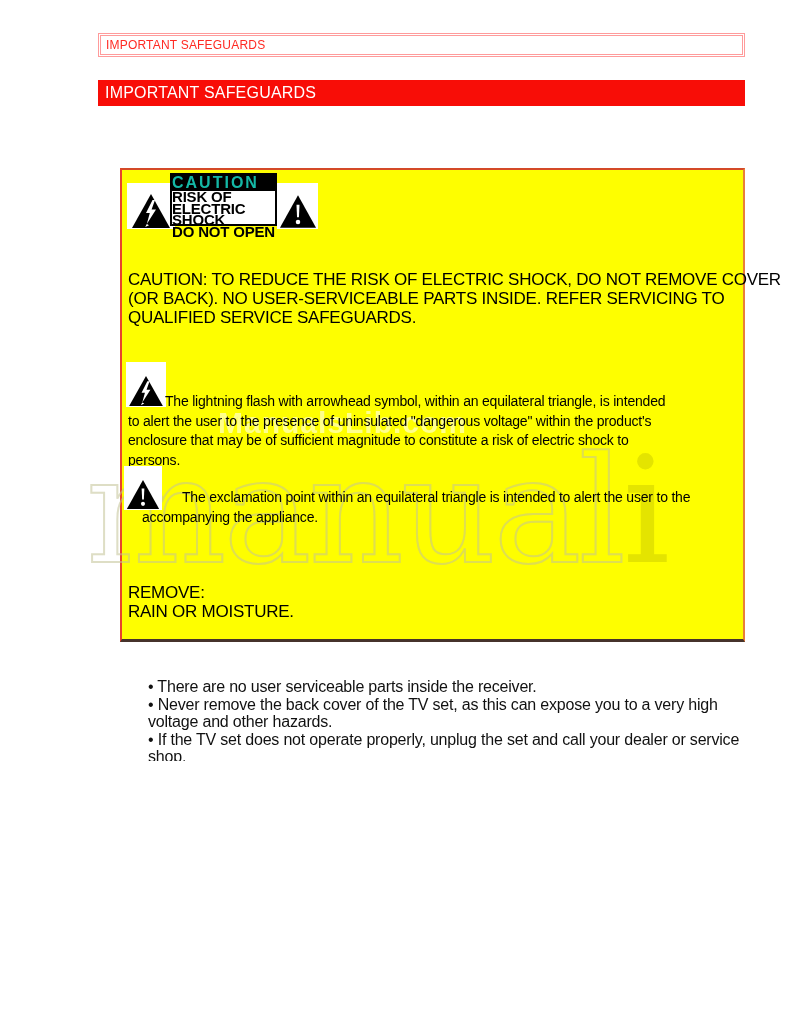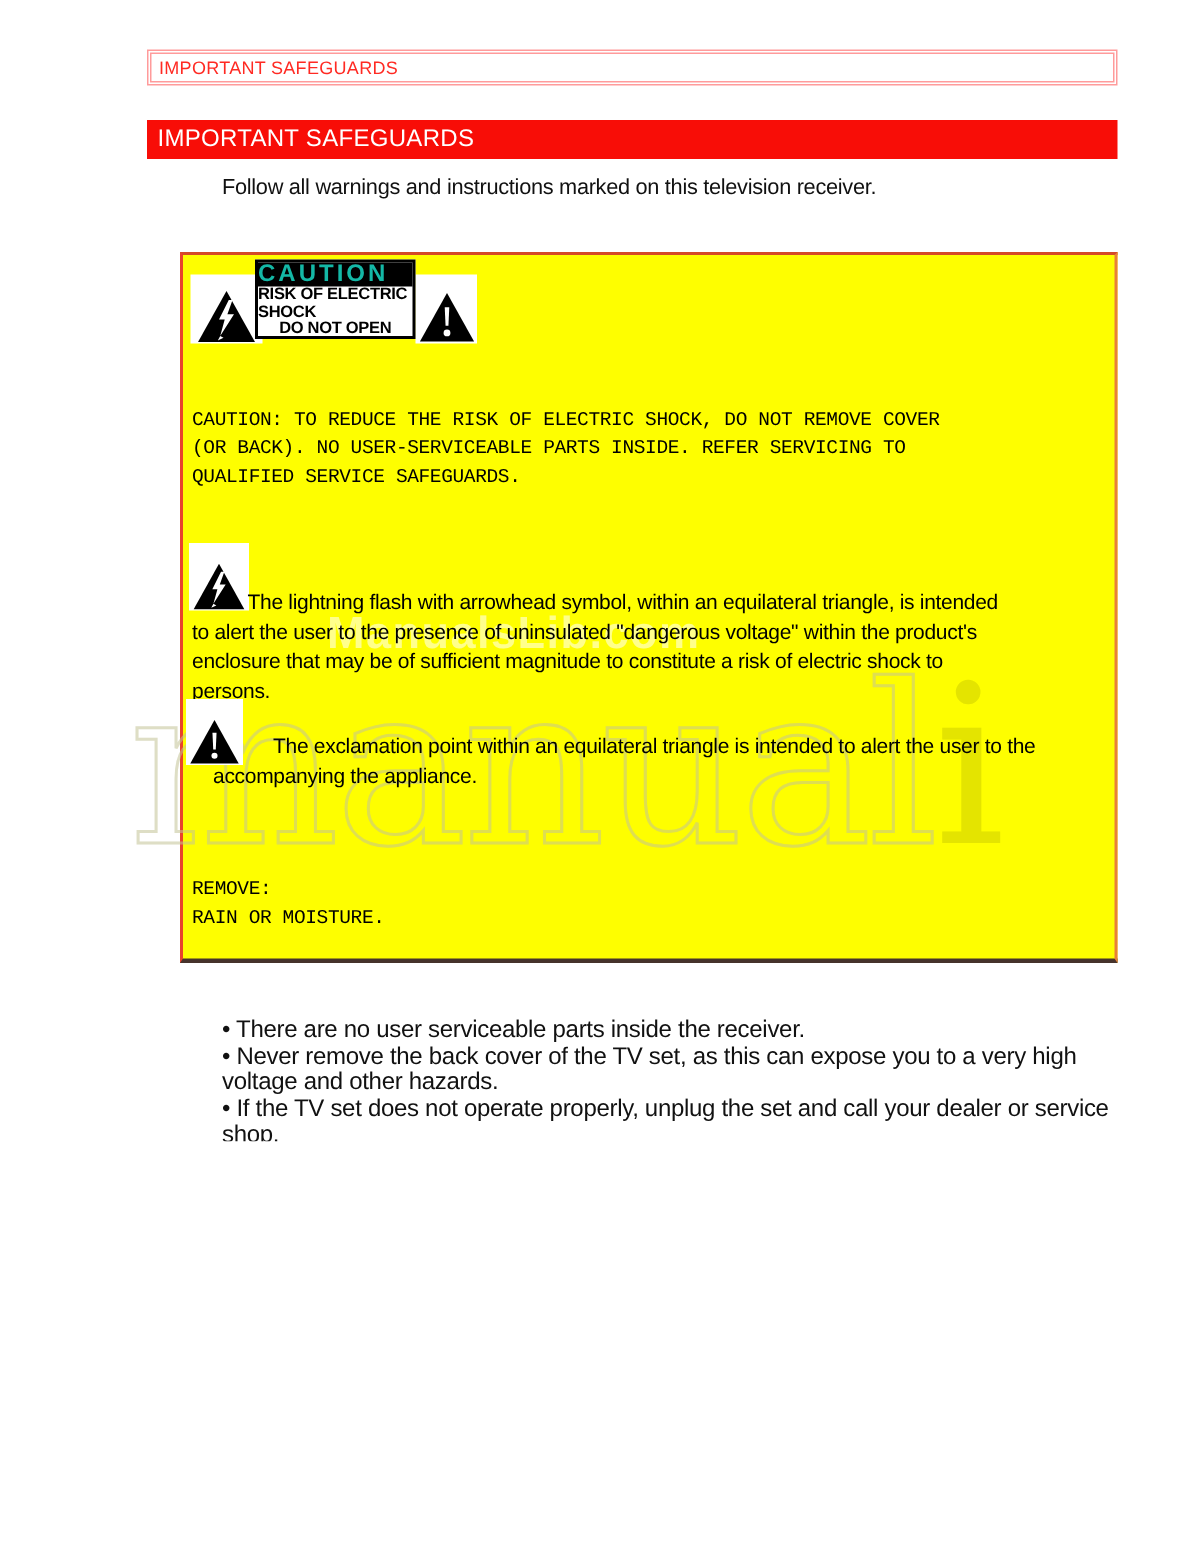--- a/index.html
+++ b/index.html
@@ -48,23 +48,23 @@
   .tri-patch{position:absolute;background:#fff;display:flex;align-items:flex-end;justify-content:center;z-index:2;}
   .patch-left{left:5px;top:13px;width:48px;height:46px;}
   .patch-right{left:155px;top:13px;width:41px;height:46px;}
   .caution-plate{
     position:absolute;left:48px;top:3px;width:107px;height:53px;z-index:3;
     background:#fff;border:2px solid #000;display:flex;flex-direction:column;
   }
   .caution-head{background:#000;color:#14b8a6;text-align:left;font-size:16px;font-weight:bold;
     letter-spacing:2px;line-height:16px;height:16px;}
   .caution-body{flex:1;display:flex;flex-direction:column;align-items:center;justify-content:center;}
-  .caution-body div{font-size:11px;font-weight:bold;line-height:11.5px;letter-spacing:-.2px;color:#000;}
+  .caution-body div{font-size:15px;font-weight:bold;line-height:11.5px;letter-spacing:-.2px;color:#000;}
 
-  .big-line{font-size:13px;line-height:19px;letter-spacing:-.25px;font-family:Liberation Mono, monospace;}
+  .big-line{font-size:17px;line-height:19px;letter-spacing:-.25px;}
   .small-line{font-size:14px;line-height:19.5px;letter-spacing:-.2px;}
   .indent1{padding-left:37px;}
   .indent2{padding-left:40px;}
 
   .para-icon{position:absolute;background:#fff;display:flex;align-items:flex-end;justify-content:center;z-index:2;}
 
   
   .wm-small{
     position:absolute;left:218px;top:406px;z-index:1;
     font-size:30px;font-weight:bold;color:rgba(255,255,255,0.55);letter-spacing:1px;
@@ -88,21 +88,20 @@
 <div class="page">
 
   <div class="top-box">
     <span class="lbl">IMPORTANT SAFEGUARDS</span>
   </div>
 
   <div class="banner">
     <span class="ttl">IMPORTANT SAFEGUARDS</span>
   </div>
 
-  <div class="intro ln">Follow all warnings and instructions marked on this television receiver.</div>
 
   <div class="ybox">
 
     <div class="tri-patch patch-left">
       <svg width="40" height="36" viewBox="0 0 40 36">
         <path d="M20 1 L39 35 L1 35 Z" fill="#000"></path>
         <path d="M21.5 7 L15 20 L18.8 20 L15.8 31 L25 16.5 L20.6 16.5 L24 7 Z" fill="#fff"></path>
         <path d="M15.8 31 L14.2 34 L18 32.2 Z" fill="#fff"></path>
       </svg>
     </div>

